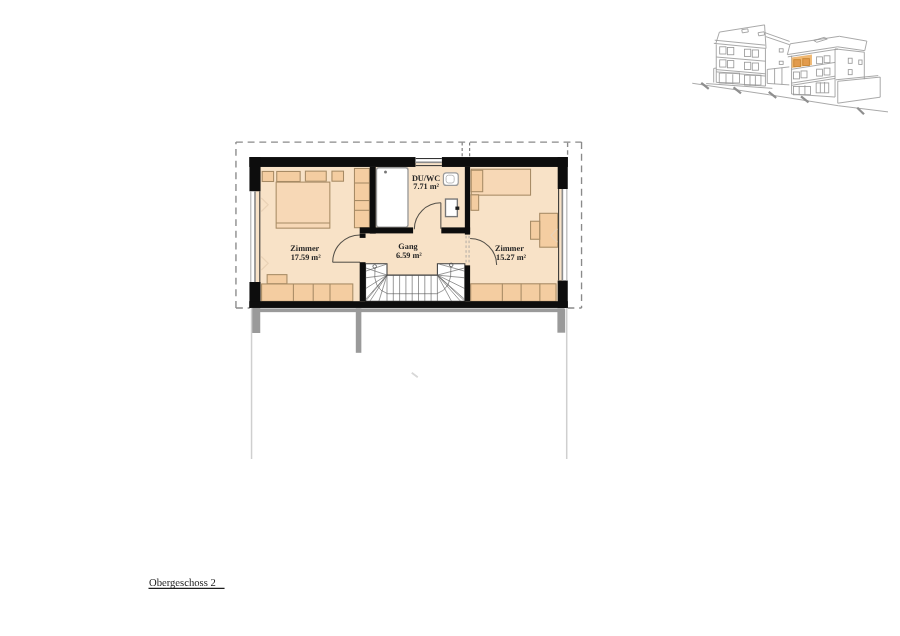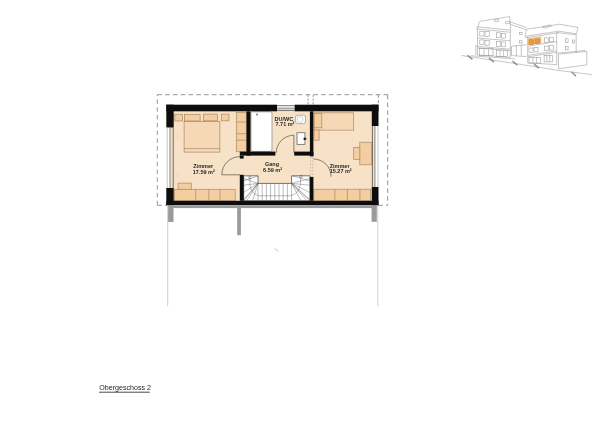--- a/index.html
+++ b/index.html
@@ -1,16 +1,16 @@
 <!DOCTYPE html>
 <html><head>
 <meta charset="utf-8">
 <style>
 html,body{margin:0;padding:0;background:#ffffff;}
-#page{position:relative;width:600px;height:396px;overflow:hidden;font-family:Liberation Sans, sans-serif;}
+#page{position:relative;width:600px;height:396px;overflow:hidden;font-family:Liberation Serif, serif;}
 svg{position:absolute;top:0;left:0;}
 </style>
 </head>
 <body>
 <div id="page">
 <svg width="600" height="424" viewBox="0 0 600 424">
 
 <g fill="none" stroke="#8a8a8a" stroke-width="0.9" stroke-dasharray="4.6,3.2">
 <line x1="157.3" y1="205.3" x2="157.3" y2="94.7"></line>
 <line x1="157.3" y1="94.7" x2="387.7" y2="94.7"></line>

